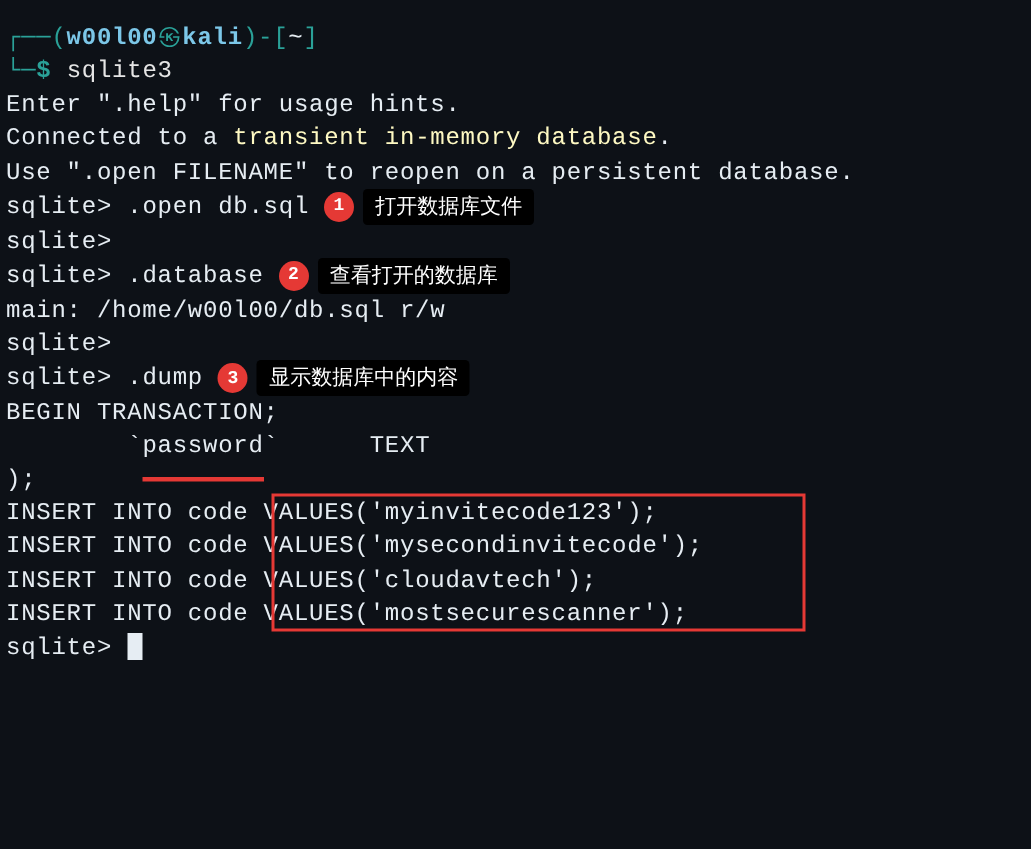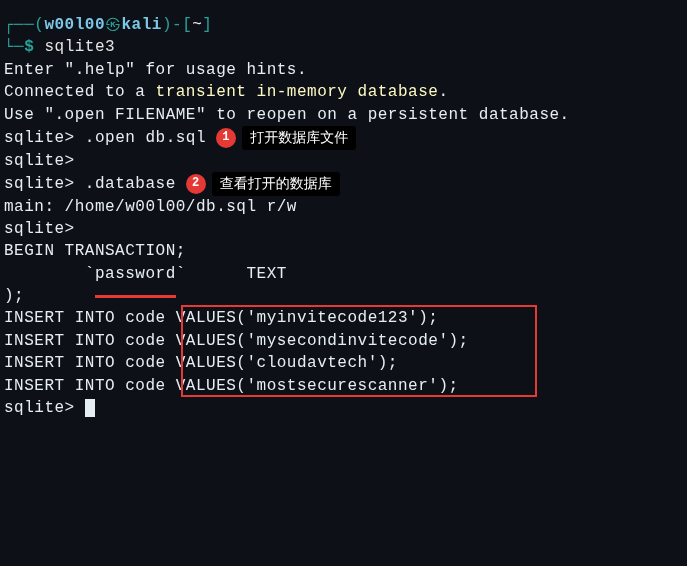--- a/index.html
+++ b/index.html
@@ -98,20 +98,21 @@
 
 <div class="line"><span>sqlite&gt;</span> <span>.open db.sql</span> <span class="annotation"><span class="circle">1</span><span class="label">打开数据库文件</span></span></div>
 
 <div class="line">sqlite&gt;</div>
 
 <div class="line"><span>sqlite&gt;</span> <span>.database</span> <span class="annotation"><span class="circle">2</span><span class="label">查看打开的数据库</span></span></div>
 
 <div class="line">main: /home/w00l00/db.sql r/w</div>
 <div class="line">sqlite&gt;</div>
 
+<div class="line"><span>sqlite&gt;</span> <span>.dump</span> <span class="annotation"><span class="circle">3</span><span class="label">显示数据库中的内容</span></span></div>
 
 <div class="line">BEGIN TRANSACTION;</div>
 
 <div class="line"><span>        `</span><span class="underline-red">password</span><span>`      TEXT</span></div>
 
 <div class="line">);</div>
 
 <div style="position:relative;">
 <div class="line"><span>INSERT INTO code </span><span>VALUES('myinvitecode123');</span></div>
 <div class="line"><span>INSERT INTO code </span><span>VALUES('mysecondinvitecode');</span></div>

